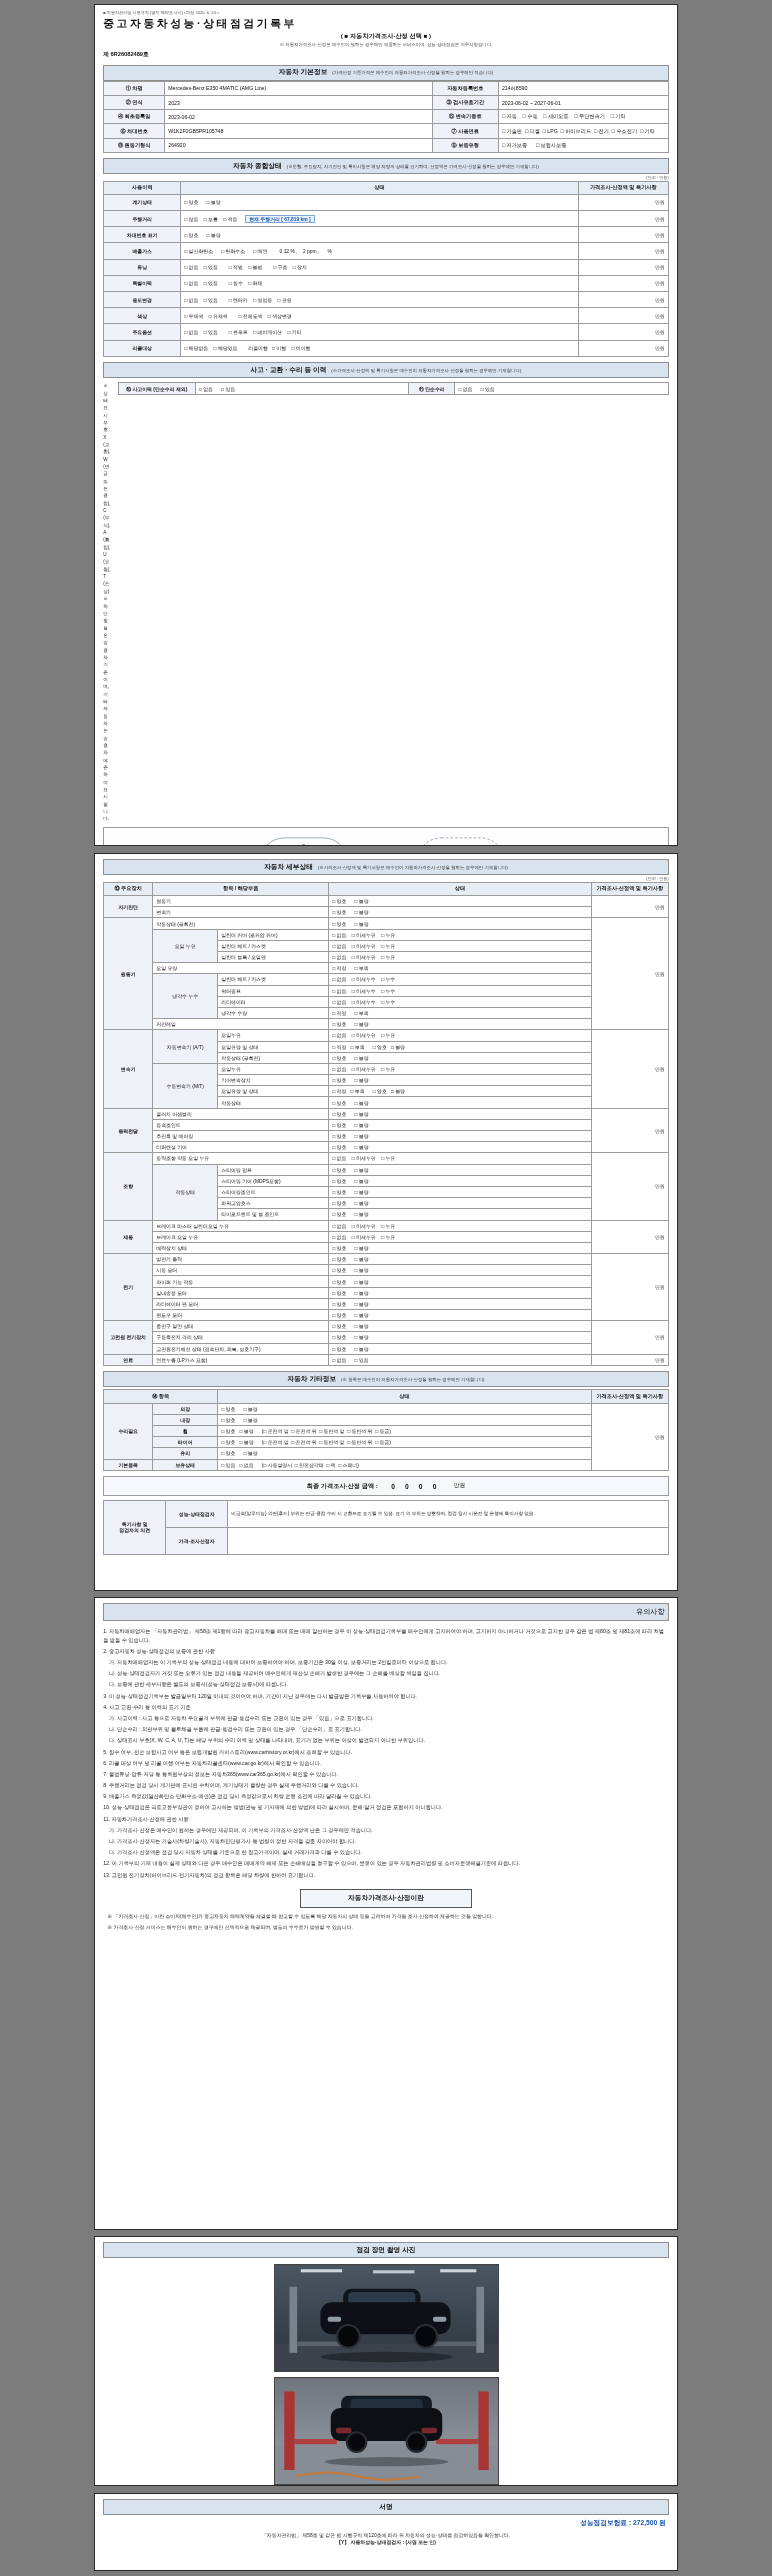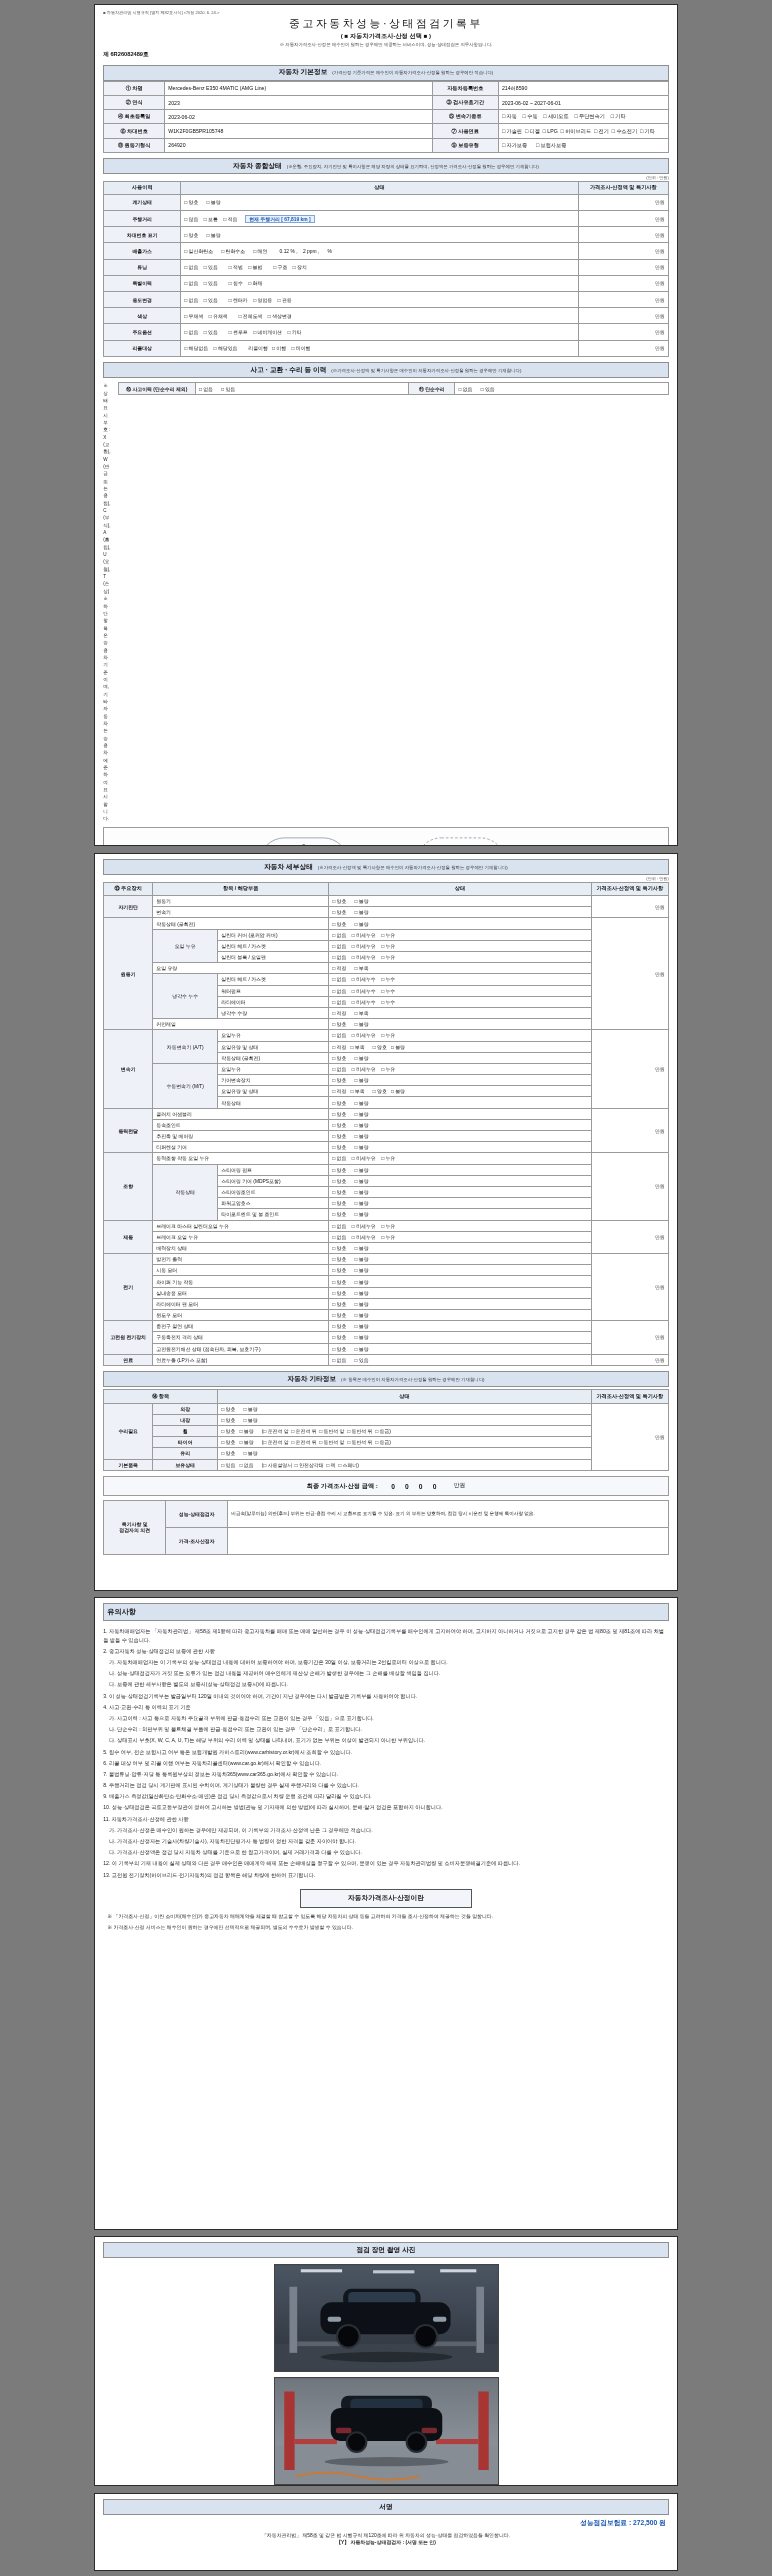--- a/index.html
+++ b/index.html
@@ -7,21 +7,21 @@
        font-family:"Liberation Sans", sans-serif;color:#111;}
   .sheet{position:absolute;left:94px;width:584px;background:#fff;border:0.5px solid #2b2b2b;
          box-sizing:border-box;padding:5.2px 8.2px;overflow:hidden;}
   #sheet1{top:4.1px;height:842px;}
   #sheet2{top:853px;height:738px;}
   #sheet3{top:1597px;height:633px;}
   #sheet4{top:2236px;height:250px;}
   #sheet5{top:2493px;height:78px;}
 
   .formref{font-size:4.1px;color:#555;margin-bottom:2.1px;}
-  .title{font-size:10.8px;font-weight:normal;text-align:center;letter-spacing:2.6px;margin:1px 0 1px;}
+  .title{font-size:10.8px;font-weight:bold;letter-spacing:2.6px;margin:1px 0 1px;}
   .subtitle{font-size:6.2px;font-weight:bold;text-align:center;margin:0 0 1px;}
   .subnote{font-size:4.4px;color:#444;text-align:center;margin:0 0 4.1px;}
   .docno{font-size:5.7px;font-weight:bold;margin:0 0 3.1px;}
 
   .bar{background:#d9e2ef;border:0.5px solid #8f8f8f;text-align:center;font-weight:bold;
        font-size:6.7px;padding:2.6px 2.1px;margin:5.2px 0 0;}
   .bar .note{font-weight:normal;font-size:4.4px;color:#333;margin-left:3.1px;}
   .unitnote{font-size:4.1px;color:#555;text-align:right;margin:1px 0 0.5px;}
 
   table.t{width:100%;border-collapse:collapse;table-layout:fixed;}
@@ -46,22 +46,22 @@
   svg text{font-family:"Liberation Sans",sans-serif;}
 
   .final-row{border:0.5px solid #9b9b9b;margin-top:5.2px;display:flex;align-items:center;
              justify-content:center;gap:13.4px;padding:4.6px 3.1px;background:#f6f8fb;}
   .final-row .flabel{font-size:6.2px;font-weight:bold;}
   .final-row .fval{font-size:6.7px;font-weight:bold;letter-spacing:4.1px;}
   .final-row .funit{font-size:5.7px;}
   .remark td{height:21.6px;}
   .remark .txt{font-weight:normal;text-align:left;font-size:4.6px;line-height:1.5;background:#fff;}
 
-  .noticetitle{border:0.5px solid #8f8f8f;background:#d9e2ef;text-align:left;font-size:7.2px;
-               font-weight:bold;padding:3.1px;margin-bottom:5.2px;}
+  .noticetitle{border:0.5px solid #8f8f8f;background:#d9e2ef;text-align:right;font-size:7.2px;
+               font-weight:normal;padding:3.1px;margin-bottom:5.2px;}
   .notice-item{font-size:5.2px;line-height:1.75;margin-bottom:2.1px;white-space:pre-wrap;color:#1d1d1d;}
   .valbox{border:1px solid #555;display:block;width:165px;margin:9.3px auto 5.2px;text-align:center;
           font-size:6.7px;font-weight:bold;padding:4.1px 2.1px;background:#f2f5fa;}
   .valline{font-size:4.9px;line-height:1.7;color:#222;margin:0 4.1px 2.1px;white-space:pre-wrap;}
 
   .photo{width:223px;height:106px;margin:5.2px auto;display:block;border:0.5px solid #444;background:#222;}
 
   .fee{ text-align:right;font-size:6.7px;font-weight:bold;color:#1a56b0;margin:4.1px 3.1px 3.1px;}
   .signline{font-size:4.9px;text-align:center;margin:1.5px 0;color:#222;}
   .signline.b{font-weight:bold;}

